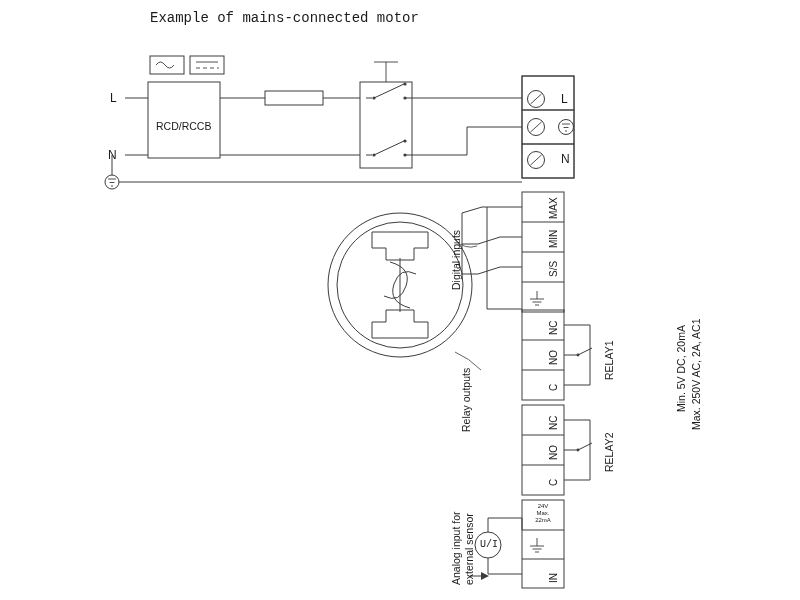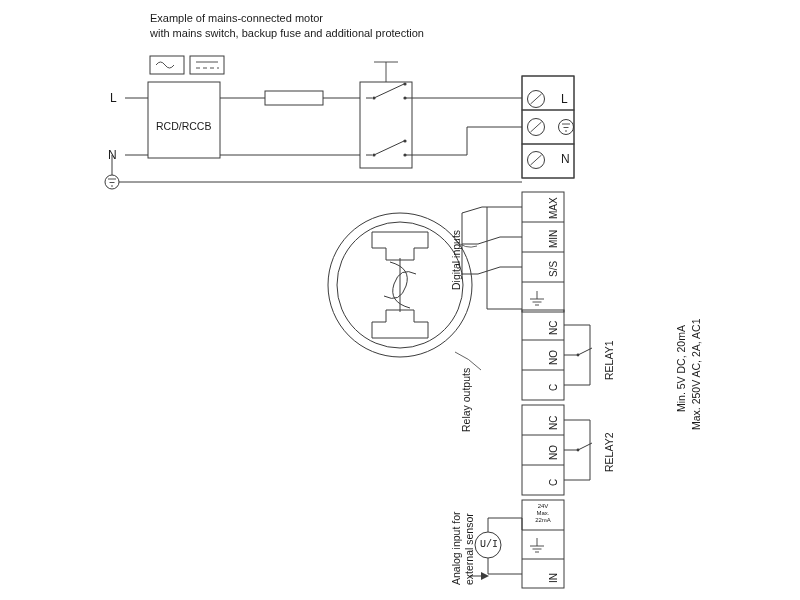--- a/index.html
+++ b/index.html
@@ -18,24 +18,25 @@
     overflow: hidden;
     background: #ffffff;
   }
   #stage svg {
     position: absolute;
     left: 0;
     top: 0;
   }
   .ttl {
     position: absolute;
-    font-size: 11px;
+    font-size: 14px;
     line-height: 15px;
     color: #1a1a1a;
     white-space: pre;
+    font-family: Liberation Mono, monospace;
   }
   .lbl {
     position: absolute;
     font-size: 10px;
     color: #1a1a1a;
     white-space: pre;
   }
   .lbl-big {
     position: absolute;
     font-size: 12px;
@@ -183,21 +184,20 @@
       <path d="M390 262 q22 6 16 24 q-6 18 -22 10"></path>
       <path d="M410 308 q-22 -6 -16 -24 q6 -18 22 -10"></path>
       <path d="M400 258 v54"></path>
 
       <path d="M455 240 q10 10 22 6" stroke-width="0.8"></path>
       <path d="M455 352 q14 6 26 18" stroke-width="0.8"></path>
     </g>
   </svg>
 
   <div class="ttl" style="left:150px; top:11px;">Example of mains-connected motor</div>
-  <div class="ttl" style="left:150px; top:26px;">with mains switch, backup fuse and additional protection</div>
 
   <div class="lbl-big" style="left:110px; top:91px;">L</div>
   <div class="lbl-big" style="left:108px; top:148px;">N</div>
   <div class="lbl" style="left:156px; top:120px; font-size:10.5px;">RCD/RCCB</div>
 
   <div class="lbl-big" style="left:561px; top:92px;">L</div>
   <div class="lbl-big" style="left:561px; top:152px;">N</div>
 
   <div class="lbl vert" style="left:548px; top:219px;">MAX</div>
   <div class="lbl vert" style="left:548px; top:248px;">MIN</div>

